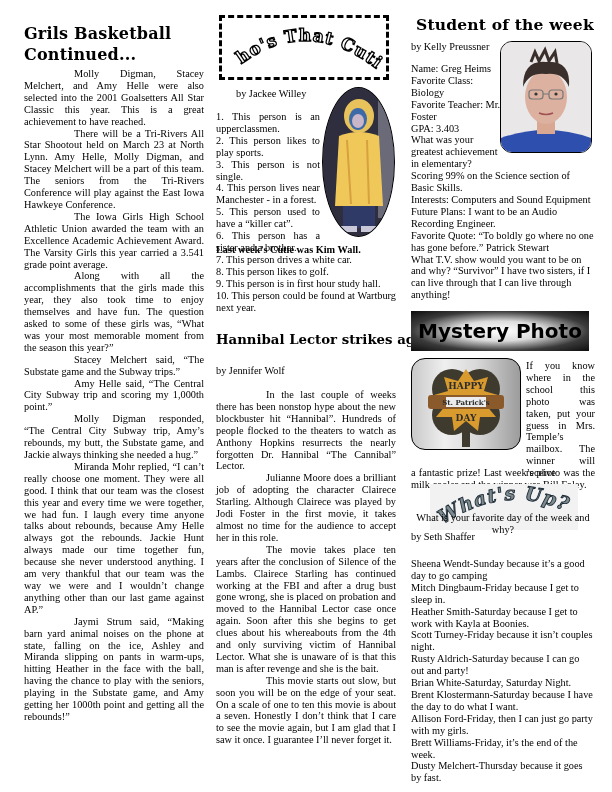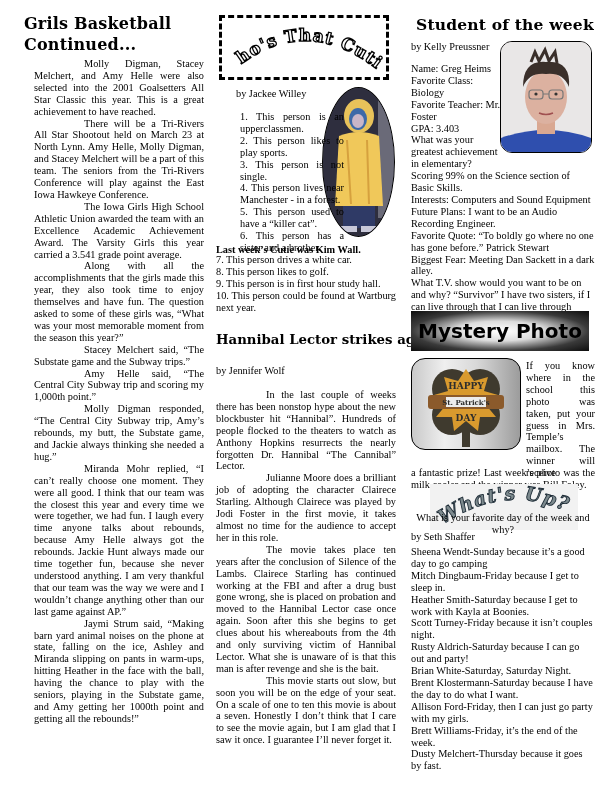--- a/index.html
+++ b/index.html
@@ -9,34 +9,34 @@
   .col1 { left: 24px; width: 180px; }
 
   .head-lg { font-family: "DejaVu Serif", serif; font-weight: bold; font-size: 16px; line-height: 21px; margin: 0; letter-spacing: 0.2px; }
   .head-md { font-family: "DejaVu Serif", serif; font-weight: bold; font-size: 13.3px; line-height: 16px; margin: 0; white-space: nowrap; }
   .byline { font-size: 10.3px; line-height: 12px; }
   p { margin: 0; font-size: 10.3px; line-height: 11.9px; text-align: justify; }
   p.ind { text-indent: 50px; }
   .list p { text-align: left; }
 
   
-  .col1 .head-lg { padding-top: 13px; }
-  .col1 .article { margin-top: 3px; margin-left: 10px; }
+  .col1 .head-lg { padding-top: 23px; }
+  .col1 .article { margin-top: 3px; }
 
   
   .cutie-banner { position: absolute; left: 219px; top: 15px; width: 170px; height: 65px;
                   border: 3px dashed #000; box-sizing: border-box; }
   .cutie-banner svg { position: absolute; left: 0; top: 0; width: 100%; height: 100%; }
   .cutie-photo { position: absolute; left: 322px; top: 87px; width: 71px; height: 148px;
                  border-radius: 50%; border: 1px solid #000; overflow: hidden;
                  background: linear-gradient(180deg,#3a3a4a 0%,#444 20%,#2d2d3c 100%); }
   .cutie-byline { position: absolute; left: 216px; top: 88px; margin-left: 20px; }
   .cutie-list { position: absolute; left: 216px; top: 111px; width: 180px; }
   .cutie-list p { text-align: justify; }
-  .cutie-list .narrow { width: 104px; margin-left: 24px; }
+  .cutie-list .narrow { width: 104px; }
   .cutie-last { position: absolute; left: 216px; top: 244px; font-size: 10.3px; font-weight: bold; }
   .hannibal { position: absolute; left: 216px; top: 332px; width: 180px; }
   .hannibal .byline { margin-top: 17px; }
   .hannibal .body { margin-top: 12px; }
 
   
   .sotw-title { position: absolute; left: 416px; top: 15px; font-family: "DejaVu Serif", serif;
                 font-size: 15.5px; font-weight: bold; white-space: nowrap; letter-spacing: 0.2px; }
   .sotw-byline { position: absolute; left: 411px; top: 41px; }
   .sotw-photo { position: absolute; left: 500px; top: 41px; width: 90px; height: 110px;
@@ -48,21 +48,21 @@
                     display: flex; align-items: center; justify-content: center; }
   .mystery-banner span { font-family: "DejaVu Sans", sans-serif; font-weight: bold; font-size: 20px; color: #000; }
   .mystery-photo { position: absolute; left: 411px; top: 358px; width: 108px; height: 90px;
                    border: 1px solid #000; border-radius: 14px; overflow: hidden;
                    background: linear-gradient(90deg,#c9c9c9 0%,#efefef 30%,#d8d8d8 60%,#9c9c9c 100%); text-align: right; }
   .mystery-text { position: absolute; left: 526px; top: 360px; width: 69px; }
   .mystery-text2 { position: absolute; left: 411px; top: 467px; width: 184px; }
   .wu-banner { position: absolute; left: 430px; top: 484px; width: 148px; height: 46px; }
   .wu-byline { position: absolute; left: 411px; top: 531px; }
   .wu-q { position: absolute; left: 411px; top: 512px; width: 184px; text-align: center; font-size: 10.3px; line-height: 11.9px; }
-  .wu-list { position: absolute; left: 411px; top: 546px; width: 184px; }
+  .wu-list { position: absolute; left: 411px; top: 558px; width: 184px; }
   .wu-list p { text-align: left; }
 </style>
 </head>
 <body>
 
 <div class="col col1">
   <h1 class="head-lg">
     <span>Grils Basketball</span><br>
     <span>Continued...</span>
   </h1>
@@ -156,21 +156,20 @@
 <div class="sotw-info list">
   <p class="narrow">Name: Greg Heims</p>
   <p class="narrow">Favorite Class: Biology</p>
   <p class="narrow">Favorite Teacher: Mr. Foster</p>
   <p class="narrow">GPA: 3.403</p>
   <p class="narrow">What was your greatest achievement in elementary?</p>
   <p>Scoring 99% on the Science section of Basic Skills.</p>
   <p>Interests: Computers and Sound Equipment</p>
   <p>Future Plans: I want to be an Audio Recording Engineer.</p>
   <p>Favorite Quote: “To boldly go where no one has gone before.” Patrick Stewart</p>
-  <p>Biggest Fear: Meeting Dan Sackett in a dark alley.</p>
   <p>What T.V. show would you want to be on and why? “Survivor” I have two sisters, if I can live through that I can live through anything!</p>
 </div>
 
 <div class="mystery-banner">
   <span>Mystery Photo</span>
 </div>
 
 <div class="mystery-photo">
   <svg viewBox="0 0 108 90" width="108" height="90">
     <rect x="0" y="0" width="108" height="90" fill="none"></rect>

